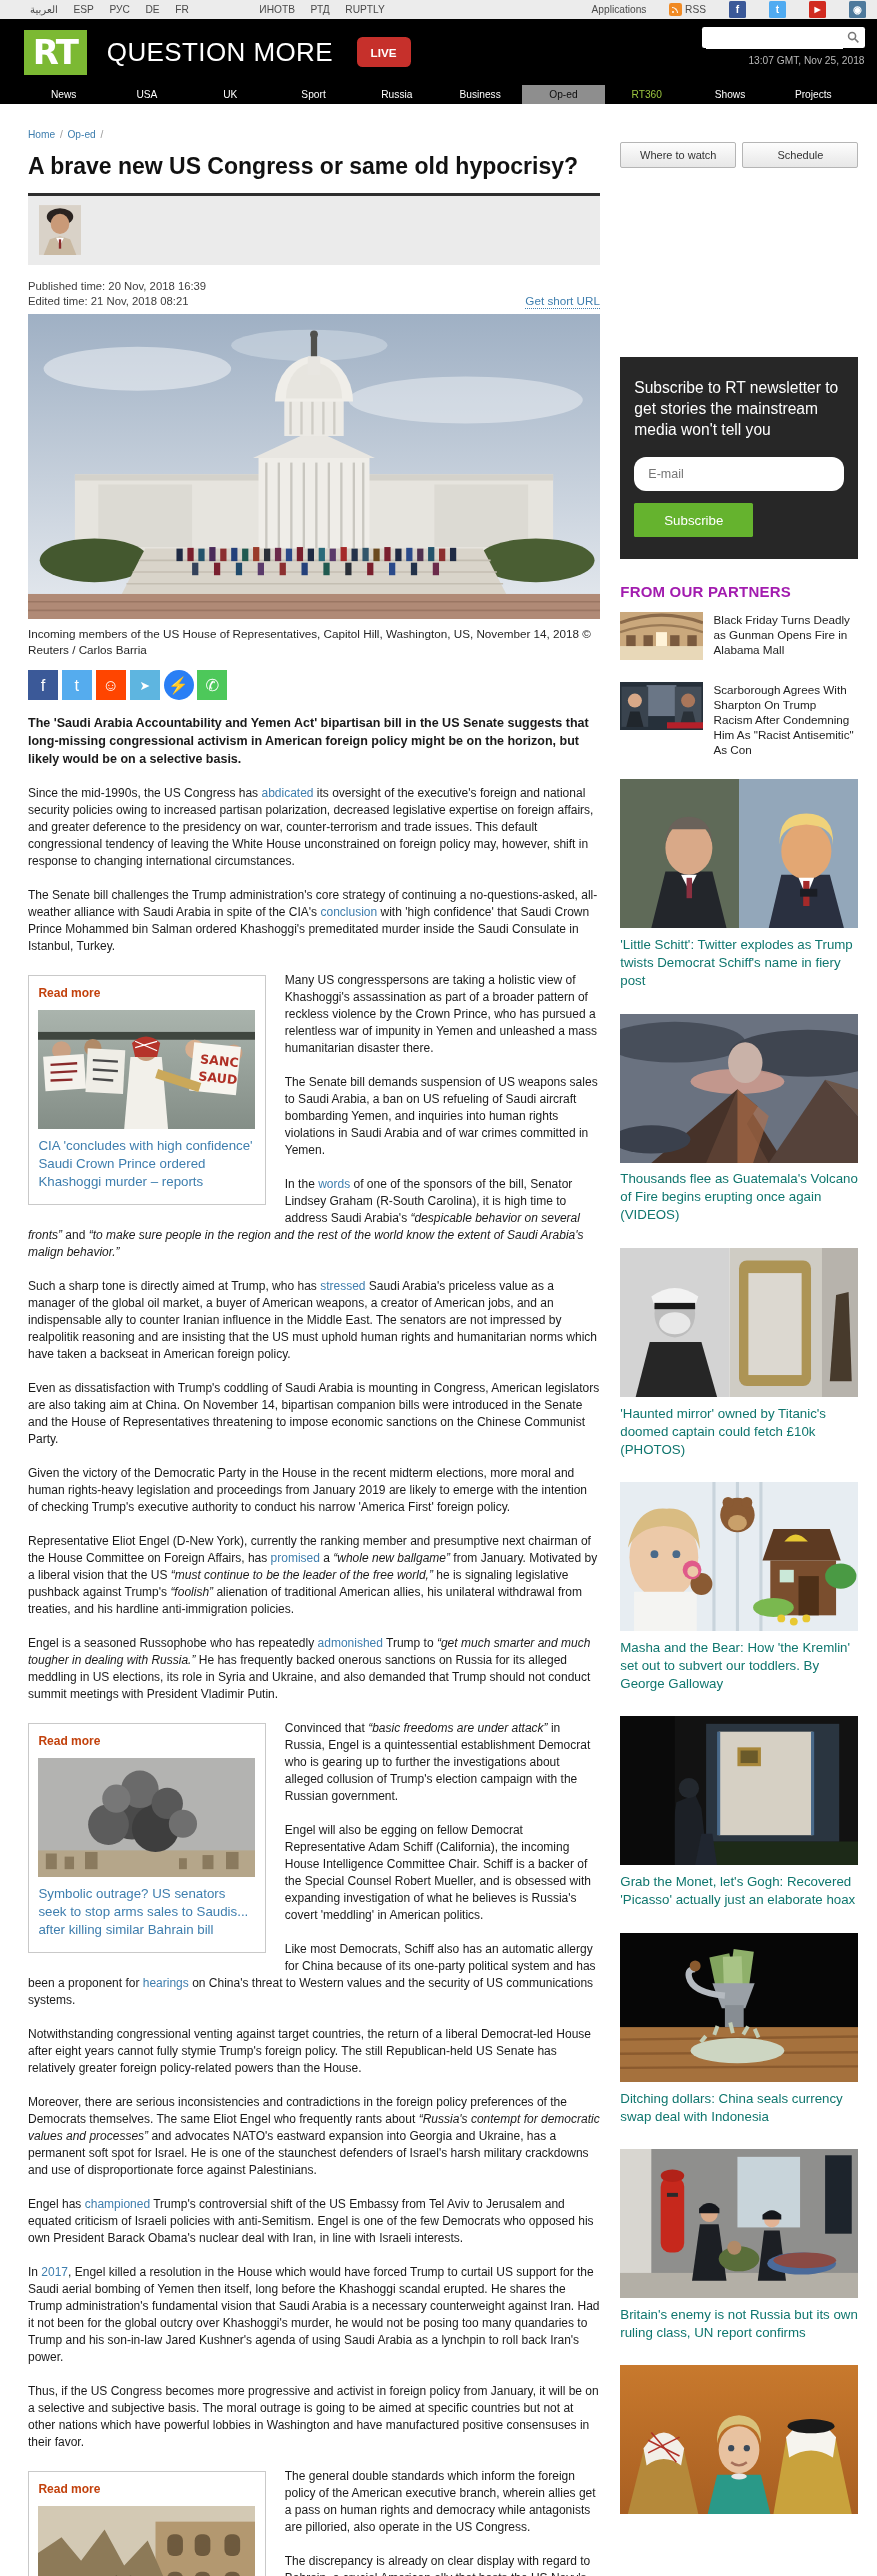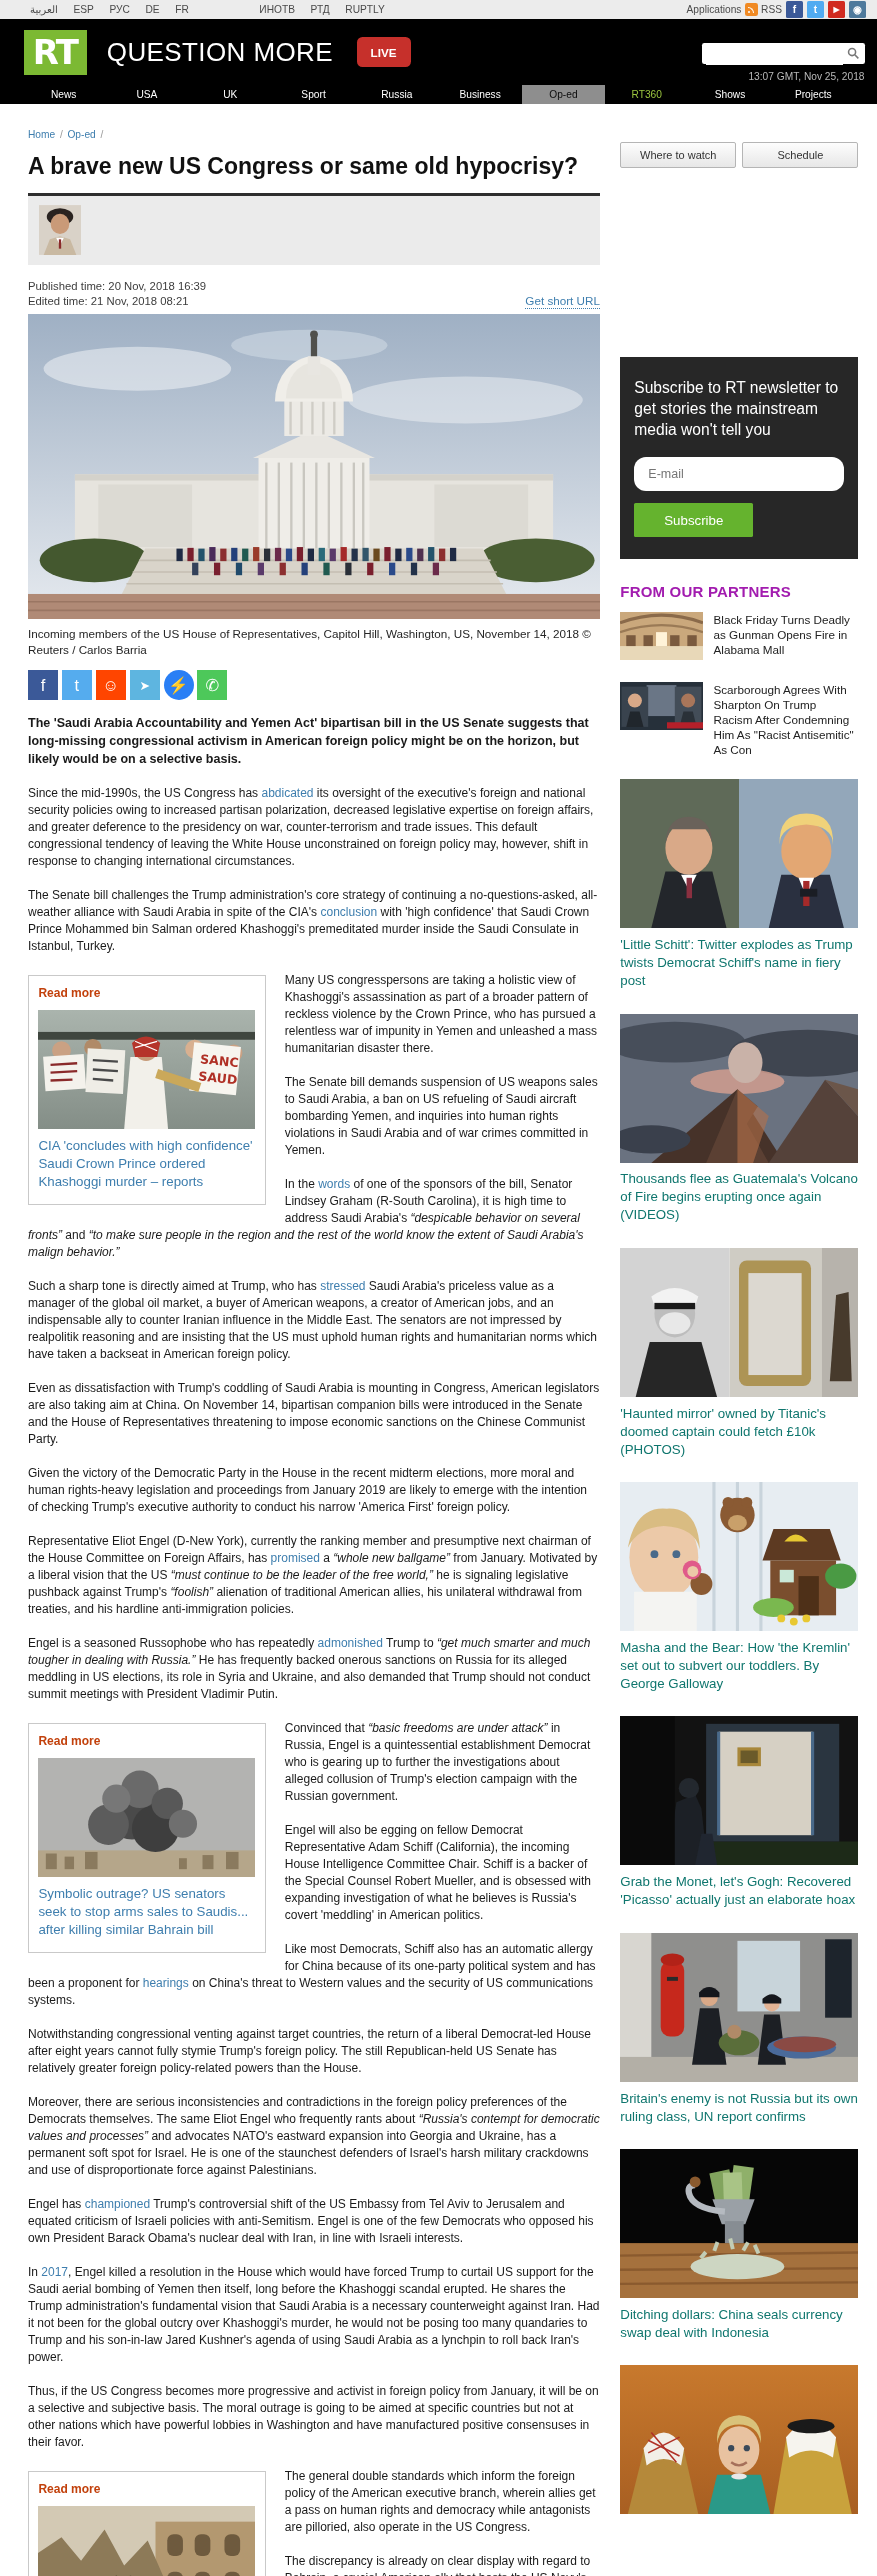--- a/index.html
+++ b/index.html
@@ -3,33 +3,33 @@
 <meta charset="utf-8">
 <style>
   html,body{margin:0;padding:0;background:#fff}
   body{width:877px;font-family:"Liberation Sans",sans-serif;color:#1a1a1a;-webkit-font-smoothing:antialiased}
   a{text-decoration:none}
   
   .topbar{background:#ececec;height:19px;display:flex;align-items:center;padding:0 11px 0 30px;font-size:10.2px;color:#4a4a4a}
   .topbar .lang{margin-right:15.6px;cursor:pointer}
   .topbar .chan{margin-right:15.6px;cursor:pointer}
   .topbar .chan-group{margin-left:55px;display:flex}
-  .topbar .right{margin-left:auto;display:flex;align-items:center;gap:4px}
+  .topbar .right{margin-left:auto;display:flex;align-items:center;gap:23px}
   .topbar .apps{color:#4a4a4a;cursor:pointer}
   .rss-wrap{display:flex;align-items:center;gap:3.1px;cursor:pointer}
   .rss-ico{width:12.5px;height:12.5px;background:#f08a24;border-radius:2.3px;position:relative;display:inline-block}
   .rss-ico i{position:absolute;left:2.3px;bottom:2.3px;width:2.3px;height:2.3px;background:#fff;border-radius:50%}
   .rss-ico b{position:absolute;left:2.3px;bottom:2.3px;width:5.5px;height:5.5px;border:1.6px solid #fff;border-left:0;border-bottom:0;border-radius:0 100% 0 0}
   .soc{width:17px;height:17px;border-radius:1.6px;color:#fff;font-size:10.2px;font-weight:bold;display:flex;align-items:center;justify-content:center;cursor:pointer}
   
   .header{background:#000;height:66px;display:flex;align-items:center;padding-left:23.5px;position:relative}
   .logo{width:63px;height:45px;background:#7cb933;color:#fff;display:flex;align-items:center;justify-content:center;font-weight:bold;font-size:34px;letter-spacing:-1.6px;cursor:pointer;font-family:"DejaVu Sans",sans-serif}
   .tagline{color:#fff;font-size:26px;margin-left:20.3px;letter-spacing:0.4px;font-weight:400}
   .live{background:#c6302b;color:#fff;font-weight:bold;font-size:11.7px;padding:8.6px 14px;border-radius:5.5px;margin-left:23.5px;cursor:pointer}
-  .header-right{position:absolute;right:12.5px;top:24px;text-align:right}
+  .header-right{position:absolute;right:12.5px;top:8px;text-align:right}
   .search{width:163px;height:21px;background:#fff;border:0;border-radius:2.3px;position:relative;display:flex;align-items:center;justify-content:flex-end;padding-right:4.7px;box-sizing:border-box}
   .search input{border:0;outline:0;width:133px;height:18px;font-size:10.2px;position:absolute;left:4.7px;top:1.6px}
   .datetime{color:#b9b9b9;font-size:10.2px;margin-top:7px}
   
   .nav{background:#000;height:19px;display:flex;padding:0 22px}
   .nav-item{color:#fff;font-size:10.2px;flex:1;text-align:center;line-height:19px;cursor:pointer}
   .nav-item.active{background:#8e8e8e;color:#0d0d0d}
   .nav-item.rt360{color:#9bc53f}
   
   .content{display:flex;padding:25px 12.5px 19px 28px;gap:20.3px}
@@ -568,46 +568,20 @@
               <path d="M96 190 L104 150 L118 150 L124 190 Z" fill="#202630"></path>
               <rect x="0" y="0" width="70" height="190" fill="#0a0a0a"></rect>
             </svg>
         </div>
         <div class="scap">Grab the Monet, let's Gogh: Recovered 'Picasso' actually just an elaborate hoax</div>
       </div>
 
       <div class="story">
         <div class="sthumb">
           <svg width="238" height="149" viewBox="0 0 304 190" preserveAspectRatio="none">
-              <rect width="304" height="190" fill="#8f8f8d"></rect>
-              <rect x="0" y="0" width="40" height="190" fill="#d8d6d0"></rect>
-              <rect x="150" y="10" width="80" height="90" fill="#c8d4da"></rect>
-              <rect x="262" y="8" width="34" height="100" fill="#1d242c"></rect>
-              <rect x="0" y="158" width="304" height="32" fill="#b3afa6"></rect>
-              <rect x="52" y="36" width="30" height="96" rx="12" fill="#c6281c"></rect>
-              <rect x="60" y="56" width="14" height="5" fill="#2a2a2a"></rect>
-              <ellipse cx="67" cy="34" rx="15" ry="8" fill="#b22218"></ellipse>
-              <path d="M92 168 L102 96 L126 96 L136 168 Z" fill="#1c1f24"></path>
-              <circle cx="114" cy="82" r="11" fill="#d9a988"></circle>
-              <path d="M101 76 Q114 62 127 76 L127 82 L101 82 Z" fill="#15171c"></path>
-              <path d="M176 168 L184 104 L204 104 L212 168 Z" fill="#1c1f24"></path>
-              <circle cx="194" cy="90" r="10" fill="#e3b394"></circle>
-              <path d="M182 84 Q194 72 206 84 L206 90 L182 90 Z" fill="#15171c"></path>
-              <ellipse cx="152" cy="140" rx="26" ry="16" fill="#5a6e3a"></ellipse>
-              <circle cx="146" cy="126" r="9" fill="#b08a68"></circle>
-              <ellipse cx="232" cy="146" rx="44" ry="14" fill="#4a6a9a"></ellipse>
-              <ellipse cx="236" cy="142" rx="40" ry="10" fill="#8a4a44"></ellipse>
-            </svg>
-        </div>
-        <div class="scap">Britain's enemy is not Russia but its own ruling class, UN report confirms</div>
-      </div>
-
-      <div class="story">
-        <div class="sthumb">
-          <svg width="238" height="149" viewBox="0 0 304 190" preserveAspectRatio="none">
               <rect width="304" height="190" fill="#060606"></rect>
               <rect x="0" y="120" width="304" height="70" fill="#a5713d"></rect>
               <g stroke="#8a5a2e" stroke-width="3">
                 <line x1="0" y1="136" x2="304" y2="132"></line>
                 <line x1="0" y1="154" x2="304" y2="152"></line>
                 <line x1="0" y1="172" x2="304" y2="170"></line>
               </g>
               <rect x="118" y="28" width="26" height="40" fill="#82a45e" transform="rotate(-12 131 48)"></rect>
               <rect x="142" y="22" width="26" height="44" fill="#8fb06a" transform="rotate(8 155 44)"></rect>
               <rect x="132" y="30" width="24" height="38" fill="#a9c486" transform="rotate(-2 144 49)"></rect>
@@ -619,20 +593,46 @@
               <g fill="#c2cdb5">
                 <rect x="120" y="118" width="5" height="12" transform="rotate(20 122 124)"></rect>
                 <rect x="140" y="114" width="5" height="14" transform="rotate(-14 142 121)"></rect>
                 <rect x="158" y="118" width="5" height="12" transform="rotate(30 160 124)"></rect>
                 <rect x="172" y="122" width="5" height="12" transform="rotate(-24 174 128)"></rect>
                 <rect x="104" y="130" width="5" height="10" transform="rotate(40 106 135)"></rect>
               </g>
             </svg>
         </div>
         <div class="scap">Ditching dollars: China seals currency swap deal with Indonesia</div>
+      </div>
+
+      <div class="story">
+        <div class="sthumb">
+          <svg width="238" height="149" viewBox="0 0 304 190" preserveAspectRatio="none">
+              <rect width="304" height="190" fill="#8f8f8d"></rect>
+              <rect x="0" y="0" width="40" height="190" fill="#d8d6d0"></rect>
+              <rect x="150" y="10" width="80" height="90" fill="#c8d4da"></rect>
+              <rect x="262" y="8" width="34" height="100" fill="#1d242c"></rect>
+              <rect x="0" y="158" width="304" height="32" fill="#b3afa6"></rect>
+              <rect x="52" y="36" width="30" height="96" rx="12" fill="#c6281c"></rect>
+              <rect x="60" y="56" width="14" height="5" fill="#2a2a2a"></rect>
+              <ellipse cx="67" cy="34" rx="15" ry="8" fill="#b22218"></ellipse>
+              <path d="M92 168 L102 96 L126 96 L136 168 Z" fill="#1c1f24"></path>
+              <circle cx="114" cy="82" r="11" fill="#d9a988"></circle>
+              <path d="M101 76 Q114 62 127 76 L127 82 L101 82 Z" fill="#15171c"></path>
+              <path d="M176 168 L184 104 L204 104 L212 168 Z" fill="#1c1f24"></path>
+              <circle cx="194" cy="90" r="10" fill="#e3b394"></circle>
+              <path d="M182 84 Q194 72 206 84 L206 90 L182 90 Z" fill="#15171c"></path>
+              <ellipse cx="152" cy="140" rx="26" ry="16" fill="#5a6e3a"></ellipse>
+              <circle cx="146" cy="126" r="9" fill="#b08a68"></circle>
+              <ellipse cx="232" cy="146" rx="44" ry="14" fill="#4a6a9a"></ellipse>
+              <ellipse cx="236" cy="142" rx="40" ry="10" fill="#8a4a44"></ellipse>
+            </svg>
+        </div>
+        <div class="scap">Britain's enemy is not Russia but its own ruling class, UN report confirms</div>
       </div>
 
       <div class="story">
         <div class="sthumb">
           <svg width="238" height="149" viewBox="0 0 304 190" preserveAspectRatio="none">
               <defs>
                 <linearGradient id="mk" x1="0" y1="0" x2="0" y2="1">
                   <stop offset="0" stop-color="#c8792d"></stop>
                   <stop offset="1" stop-color="#a85f22"></stop>
                 </linearGradient>

